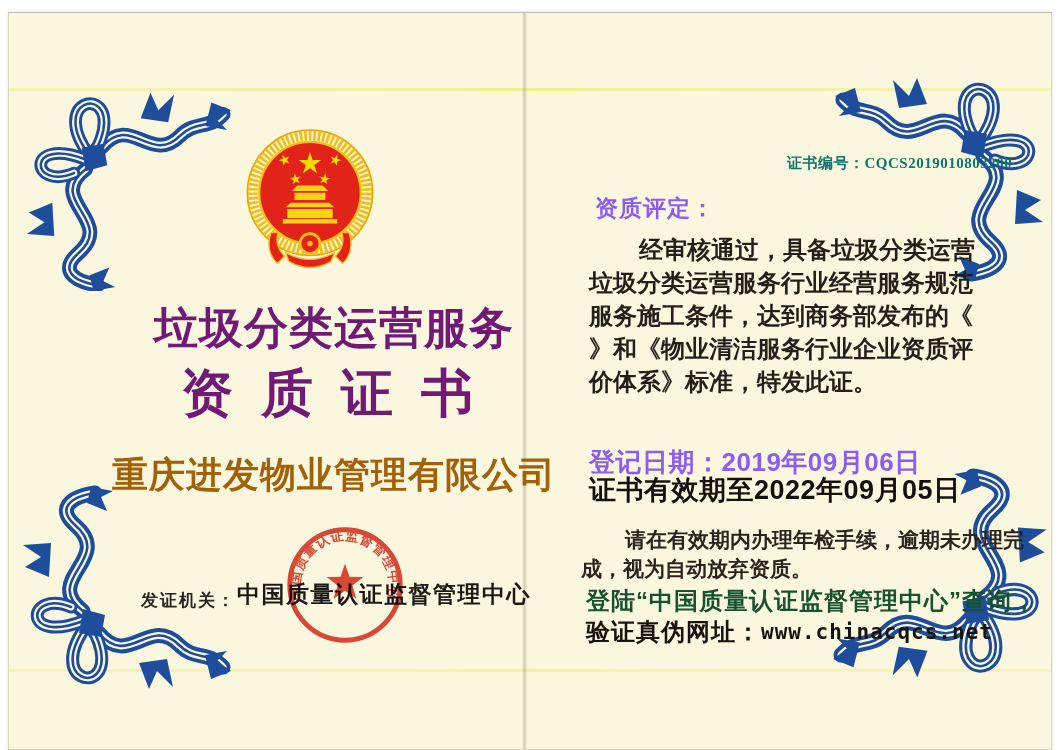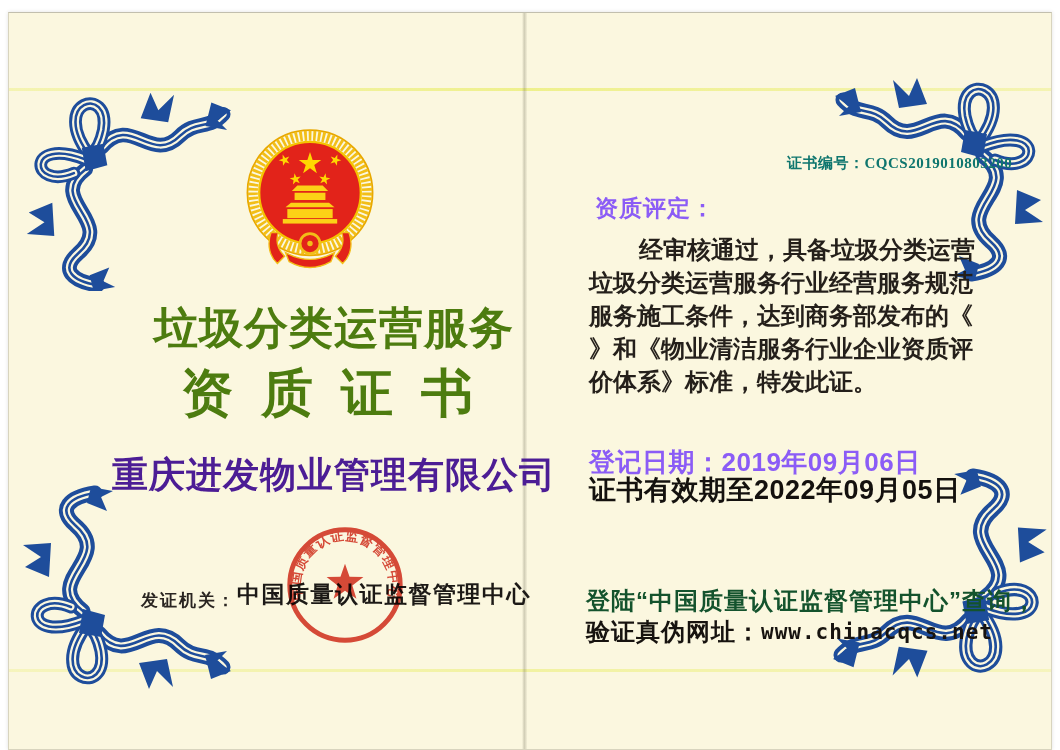--- a/index.html
+++ b/index.html
@@ -36,24 +36,24 @@
   .rb-mid   { stroke:#fbf7df; stroke-width:7;  fill:none; stroke-linecap:round; }
   .rb-thin  { stroke:#1e4d9b; stroke-width:2.6;fill:none; stroke-linecap:round; }
   .rb-loopthick { stroke:#1e4d9b; stroke-width:13; fill:none; stroke-linecap:round; }
   .rb-fill  { fill:#1e4d9b; stroke:none; }
 
   .serif { font-family:"Liberation Serif","DejaVu Serif",serif; }
   .sans  { font-family:"Liberation Sans","DejaVu Sans",sans-serif; }
 
   .emblem { position:absolute; left:233px; top:112px; width:136px; height:150px; }
 
-  .title-block { position:absolute; left:70px; width:510px; text-align:center; color:#4d7c0f; }
+  .title-block { position:absolute; left:70px; width:510px; text-align:center; color:#701a75; }
   .title1 { top:286px; font-size:44px; font-weight:bold; letter-spacing:1px; }
   .title2 { top:346px; font-size:52px; font-weight:bold; letter-spacing:28px; padding-left:14px; }
-  .company { top:438px; font-size:36px; font-weight:bold; letter-spacing:1px; color:#4c1d95; }
+  .company { top:438px; font-size:36px; font-weight:bold; letter-spacing:1px; color:#a16207; }
 
   .issuer-label { position:absolute; left:132px; top:576px; font-size:17px; font-weight:bold; letter-spacing:2px; color:#2a2521; }
   .issuer-name  { position:absolute; left:228px; top:566px; font-size:23px; font-weight:bold; letter-spacing:1.5px; color:#1c1916; }
 
   .seal { position:absolute; left:273px; top:509px; width:126px; height:126px; mix-blend-mode:multiply; opacity:.92; }
 
   .cert-no { position:absolute; left:778px; top:141px; font-size:15px; font-weight:bold; color:#0f766e; letter-spacing:.5px; }
 
   .section-heading { position:absolute; left:586px; top:180px; font-size:23px; font-weight:bold; letter-spacing:1px; color:#8b5cf6; }
 
@@ -221,19 +221,23 @@
     <div class="line">经审核通过，具备垃圾分类运营</div>
     <div class="line">垃圾分类运营服务行业经营服务规范</div>
     <div class="line">服务施工条件，达到商务部发布的《</div>
     <div class="line">》和《物业清洁服务行业企业资质评</div>
     <div class="line">价体系》标准，特发此证。</div>
   </div>
 
   <div class="reg-date sans">登记日期：2019年09月06日</div>
   <div class="valid-date sans">证书有效期至2022年09月05日</div>
 
+  <div class="notice serif">
+    <div class="line">请在有效期内办理年检手续，逾期未办理完</div>
+    <div class="line">成，视为自动放弃资质。</div>
+  </div>
 
   <div class="query1 sans">登陆“中国质量认证监督管理中心”查询，</div>
   <div class="query2 sans">
     <span>验证真伪网址：</span><span class="url">www.chinacqcs.net</span>
   </div>
 
 </div>
 
 </body></html>

